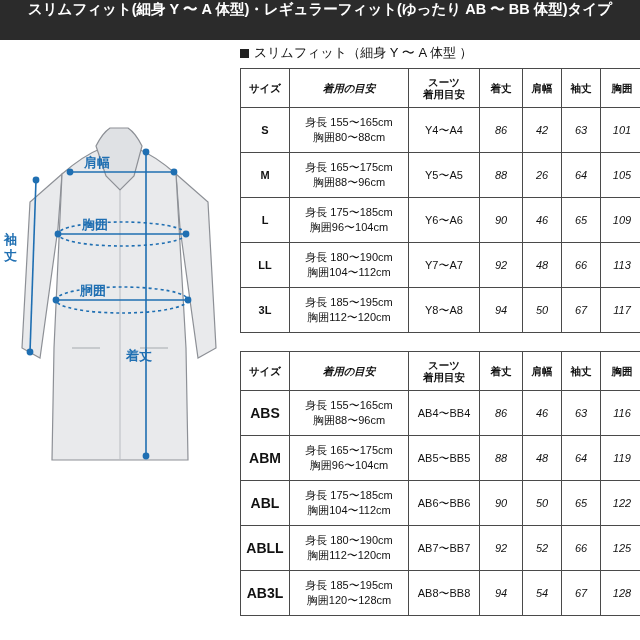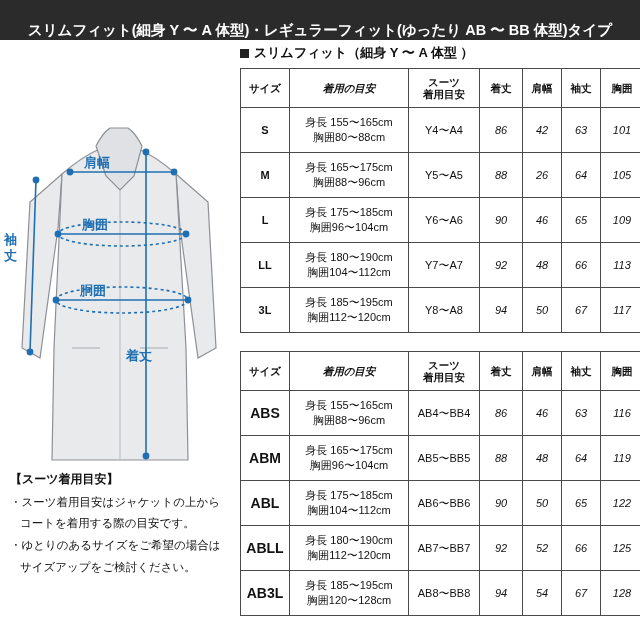--- a/index.html
+++ b/index.html
@@ -23,21 +23,21 @@
   
   .header {
     position: absolute;
     left: 0;
     top: 0;
     width: 640px;
     height: 40px;
     background: #2b2b2b;
     color: #ffffff;
     display: flex;
-    align-items: flex-end;
+    align-items: flex-start;
     justify-content: center;
   }
   .header-title {
     font-size: 14.5px;
     font-weight: bold;
     letter-spacing: 0px;
     white-space: nowrap;
   }
   
   .left-col {
@@ -79,21 +79,21 @@
   }
   
   .right-col {
     position: absolute;
     left: 240px;
     top: 44px;
     width: 400px;
   }
   .tbl-heading {
     font-size: 13px;
-    font-weight: bold;
+    font-weight: normal;
     margin: 0 0 6px 0;
     display: flex;
     align-items: center;
     gap: 5px;
   }
   .sq {
     display: inline-block;
     width: 9px;
     height: 9px;
     background: #222222;
@@ -216,27 +216,20 @@
 
         <text x="84" y="119" font-family="Liberation Sans, sans-serif" font-size="13" font-weight="bold" fill="#1f6fb2">肩幅</text>
         <text x="82" y="181" font-family="Liberation Sans, sans-serif" font-size="13" font-weight="bold" fill="#1f6fb2">胸囲</text>
         <text x="80" y="247" font-family="Liberation Sans, sans-serif" font-size="13" font-weight="bold" fill="#1f6fb2">胴囲</text>
         <text x="4" y="196" font-family="Liberation Sans, sans-serif" font-size="13" font-weight="bold" fill="#1f6fb2">袖</text>
         <text x="4" y="212" font-family="Liberation Sans, sans-serif" font-size="13" font-weight="bold" fill="#1f6fb2">丈</text>
         <text x="126" y="312" font-family="Liberation Sans, sans-serif" font-size="13" font-weight="bold" fill="#1f6fb2">着丈</text>
       </svg>
     </div>
 
-    <div class="note-box">
-      <div class="note-title">【スーツ着用目安】</div>
-      <div class="note-line">・スーツ着用目安はジャケットの上から</div>
-      <div class="note-line note-indent">コートを着用する際の目安です。</div>
-      <div class="note-line">・ゆとりのあるサイズをご希望の場合は</div>
-      <div class="note-line note-indent">サイズアップをご検討ください。</div>
-    </div>
   </div>
 
   <div class="right-col">
 
     <div class="tbl-heading">
       <span class="sq"></span>
       <span>スリムフィット（細身 Y 〜 A 体型 ）</span>
     </div>
     <table class="size-table">
       <thead>

